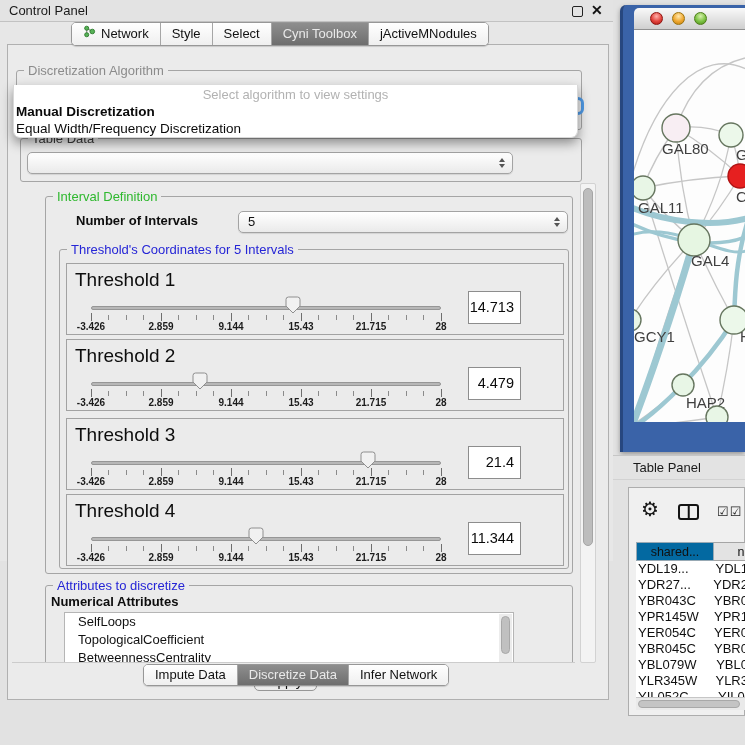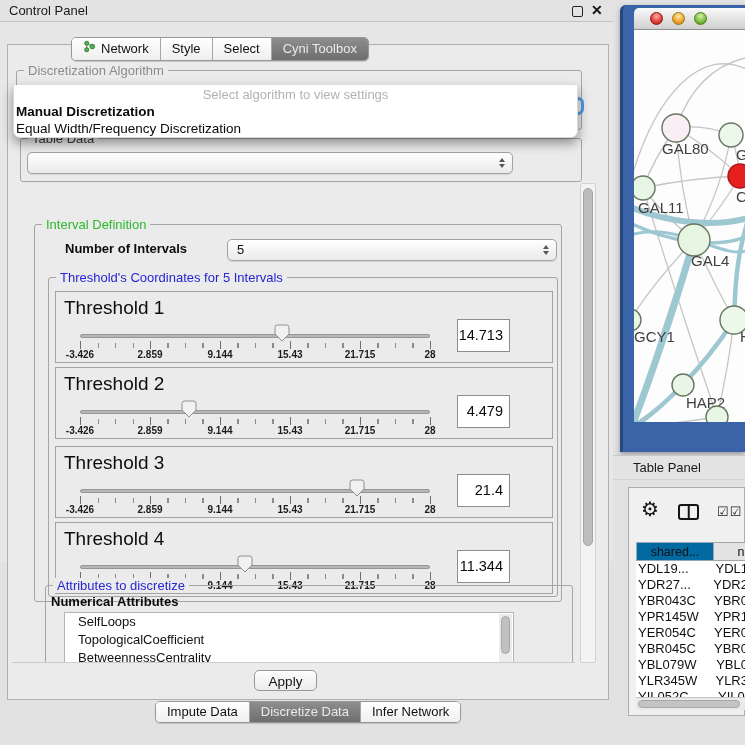--- a/index.html
+++ b/index.html
@@ -13,22 +13,22 @@
   .float-icon { position:absolute; left:572px; top:6px; width:11px; height:11px; border:1.5px solid #222; border-radius:2px; }
   .close-icon { position:absolute; left:591px; top:2px; font-size:14px; font-weight:bold; color:#111; }
 
   .seg-tabs { position:absolute; display:flex; border:1px solid #979797; border-radius:5px; overflow:hidden;
               background:#fff; box-shadow:0 1px 1px rgba(0,0,0,.15); }
   .seg { padding:0 11px; height:22px; line-height:22px; font-size:13px; color:#111;
          background:linear-gradient(#ffffff,#efefef); border-left:1px solid #a6a6a6; white-space:nowrap;
          display:flex; align-items:center; gap:5px; }
   .seg:first-child { border-left:none; }
   .seg.selected { background:linear-gradient(#8e8e8e,#6e6e6e); color:#e9e9e9; }
-  .top-tabs { left:71px; top:37px; z-index:10; }
-  .bottom-tabs { left:143px; top:701px; z-index:10;margin-left:12px; }
+  .top-tabs { left:71px; top:22px; z-index:10; }
+  .bottom-tabs { left:143px; top:664px; z-index:10; }
 
   .content-panel { position:absolute; left:7px; top:44px; width:602px; height:656px;
                    border:1px solid #b0b0b0; background:#ebebeb; }
 
   .group { position:absolute; border:1px solid #a5a5a5; border-radius:3px; }
   .group-title { position:absolute; top:-8px; left:7px; background:#ebebeb; padding:0 4px; font-size:13px; white-space:nowrap; }
   .t-green { color:#2eb82e; } .t-blue { color:#2525d6; } .t-gray { color:#8b8b8b; } .t-dark { color:#3a3a3a; }
 
   .combo { position:absolute; background:linear-gradient(#ffffff,#eaeaea); border:1px solid #a3a3a3;
            border-radius:5px; font-size:13px; color:#111; padding:0 22px 0 9px; box-shadow:0 1px 1px rgba(0,0,0,.1); }
@@ -140,20 +140,23 @@
       </div>
       <div class="seg">
           <span>Style</span>
         </div>
       <div class="seg">
           <span>Select</span>
         </div>
       <div class="seg selected">
           <span>Cyni Toolbox</span>
         </div>
+      <div class="seg">
+          <span>jActiveMNodules</span>
+        </div>
     </div>
 
     <div class="content-panel"></div>
 
     <div class="group" style="left:16px; top:70px; width:566px; height:60px;">
       <span class="group-title t-gray">Discretization Algorithm</span>
     </div>
     <div class="focus-frag"></div>
 
     <div class="popup">
@@ -167,21 +170,21 @@
       <div class="combo" style="left:6px; top:13px; width:486px; height:22px;">
         <span class="spin">
             <i class="up"></i>
             <i class="dn"></i>
           </span>
       </div>
     </div>
 
     <div class="viewport">
 
-      <div class="group" style="left:22px; top:13px; width:528px; height:378px;margin-top:28px;">
+      <div class="group" style="left:33px; top:13px; width:528px; height:378px;">
         <span class="group-title t-green">Interval Definition</span>
         <span style="position:absolute; left:30px; top:16px; font-size:13px; font-weight:bold; color:#0d0d0d;">Number of Intervals</span>
         <div class="combo" style="left:192px; top:14px; width:330px; height:22px;">
           <div class="val">5</div>
           <span class="spin">
               <i class="up"></i>
               <i class="dn"></i>
             </span>
         </div>
 

